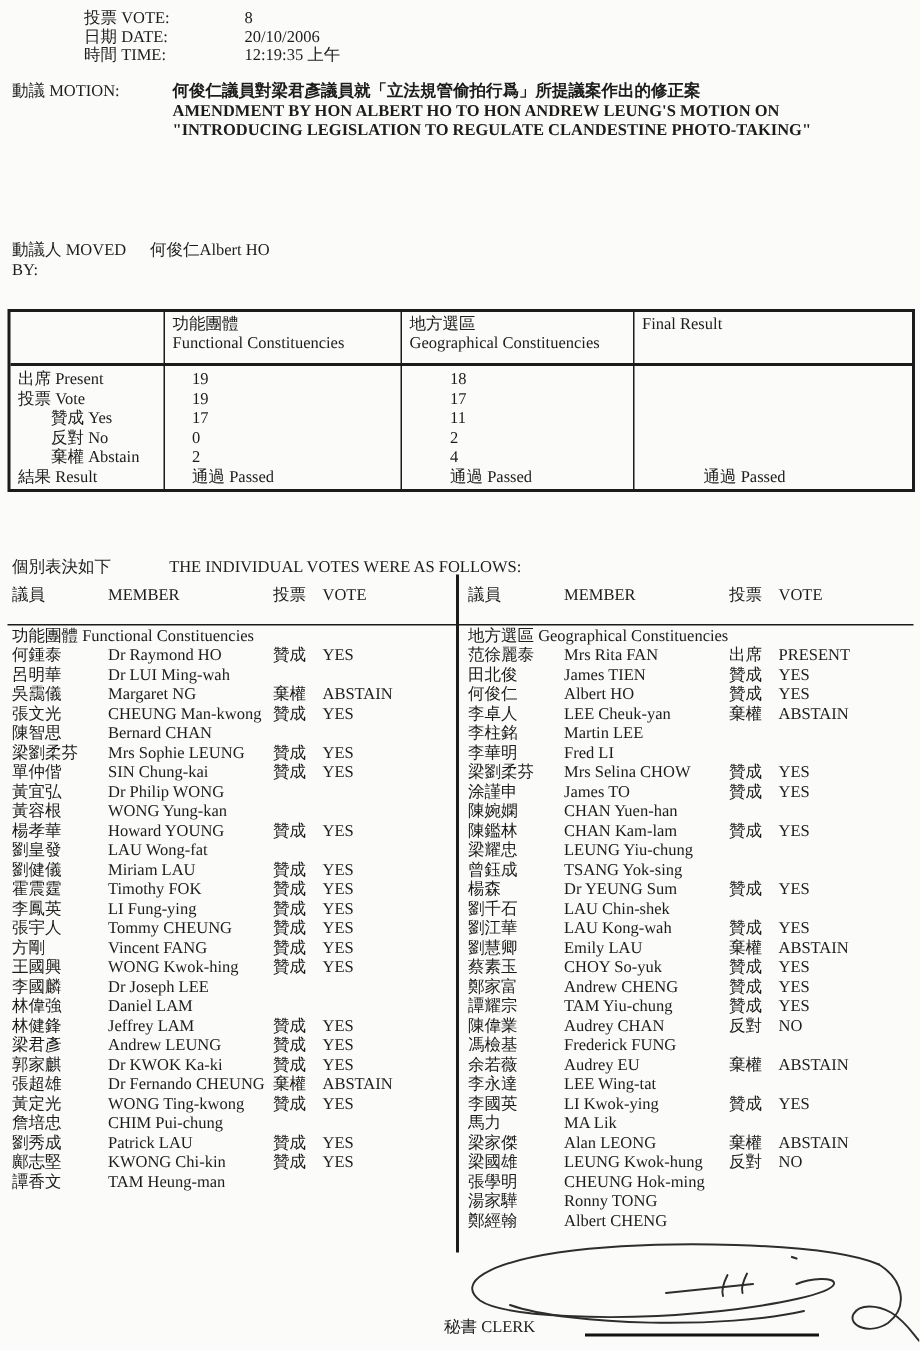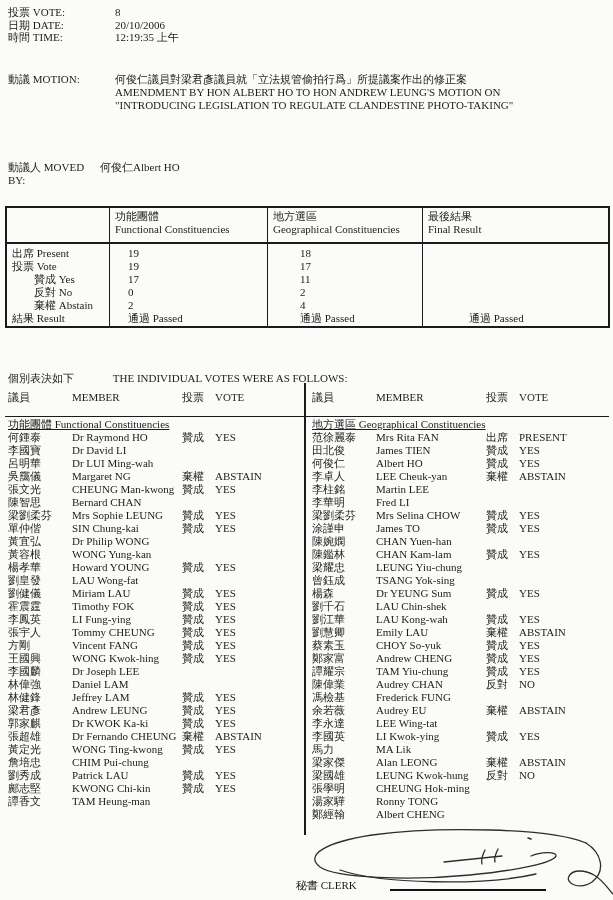--- a/index.html
+++ b/index.html
@@ -5,24 +5,24 @@
   html,body{margin:0;padding:0;}
   body{
     width:613px;height:900px;position:relative;overflow:hidden;
     background:#fbfbf9;color:#1c1c1c;
     font-family:"Liberation Serif","DejaVu Serif",serif;
     font-size:11px;line-height:12.5px;
   }
   .abs{position:absolute;}
   
   #info-block{top:6px;left:8px;width:560px;}
-  .info-row{display:grid;grid-template-columns:107px 1fr;}
+  .info-row{display:grid;grid-template-columns:107px 1fr;margin-left:48px;}
   
-  #motion-block{top:73px;left:8px;width:590px;display:grid;grid-template-columns:107px 1fr;}
-  .motion-lines div{line-height:12.8px;}
+  #motion-block{top:55px;left:8px;width:590px;display:grid;grid-template-columns:107px 1fr;}
+  .motion-lines div{line-height:12.8px;font-weight:bold;}
   
   #moved-block{top:161px;left:8px;display:grid;grid-template-columns:92px 1fr;width:500px;}
   
   #summary{top:206px;left:5px;width:601px;border:2px solid #1b1b1b;}
   .sum-head{display:grid;grid-template-columns:102px 158px 155px 1fr;height:34px;border-bottom:2px solid #1b1b1b;}
   .sum-head > div{padding:2px 0 0 5px;line-height:12.5px;}
   .sum-head > div + div{border-left:1.5px solid #1b1b1b;}
   .sum-body{padding:3px 0 2px 0;}
   .sum-row{display:grid;grid-template-columns:102px 158px 155px 1fr;line-height:12.9px;gap:14px;}
   .sum-row > div{padding-left:5px;}
@@ -30,21 +30,21 @@
   .sum-col{position:absolute;top:36px;bottom:0;width:0;border-left:1.5px solid #1b1b1b;}
   
   #ind-title{top:372px;left:8px;}
   #ind-title .en{margin-left:36px;}
   #votes{top:383px;left:5px;width:604px;display:grid;grid-template-columns:299px 1fr;}
   .half.right{border-left:2px solid #1b1b1b;}
   .vh-header{height:20px;border-bottom:1.5px solid #1b1b1b;display:grid;align-items:end;padding-bottom:13px;}
   .vrow,.vh-header{grid-template-columns:64px 110px 33px 1fr;}
   .half.left .vh-header,.half.left .vrow,.half.left .vsub{padding-left:3px;}
   .half.right .vh-header,.half.right .vrow,.half.right .vsub{padding-left:6px;}
-  .vsub{line-height:13px;padding-top:1px;white-space:nowrap;text-decoration:underline;}
+  .vsub{line-height:13px;padding-top:1px;white-space:nowrap;}
   .vrow{display:grid;line-height:13px;white-space:nowrap;}
   .half{padding-bottom:14px;}
   
   #clerk-label{top:879px;left:296px;}
   #clerk-line{top:889px;left:390px;width:156px;height:2px;background:#111;}
   #signature{top:822px;left:288px;}
 </style>
 </head>
 <body>
 
@@ -82,21 +82,20 @@
     <div></div>
     <div>
       <div>功能團體</div>
       <div>Functional Constituencies</div>
     </div>
     <div>
       <div>地方選區</div>
       <div>Geographical Constituencies</div>
     </div>
     <div>
-      <div>最後結果</div>
       <div>Final Result</div>
     </div>
   </div>
   <div class="sum-body">
 
       <div class="sum-row">
         <div class="sum-label">出席 Present</div>
         <div>19</div>
         <div>18</div>
         <div></div>
@@ -158,26 +157,20 @@
     <div class="vsub">功能團體 Functional Constituencies</div>
     <div>
 
         <div class="vrow">
           <span>何鍾泰</span>
           <span>Dr Raymond HO</span>
           <span>贊成</span>
           <span>YES</span>
         </div>
 
-        <div class="vrow">
-          <span>李國寶</span>
-          <span>Dr David LI</span>
-          <span></span>
-          <span></span>
-        </div>
 
         <div class="vrow">
           <span>呂明華</span>
           <span>Dr LUI Ming-wah</span>
           <span></span>
           <span></span>
         </div>
 
         <div class="vrow">
           <span>吳靄儀</span>

